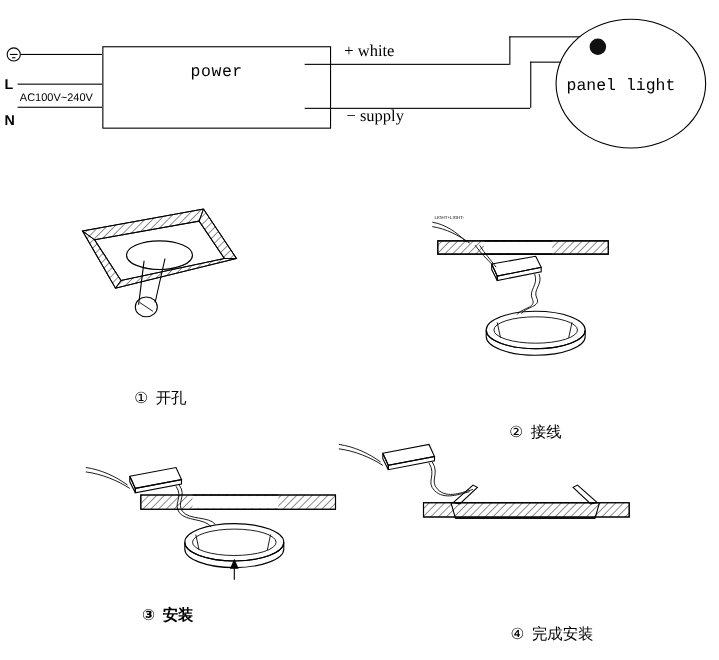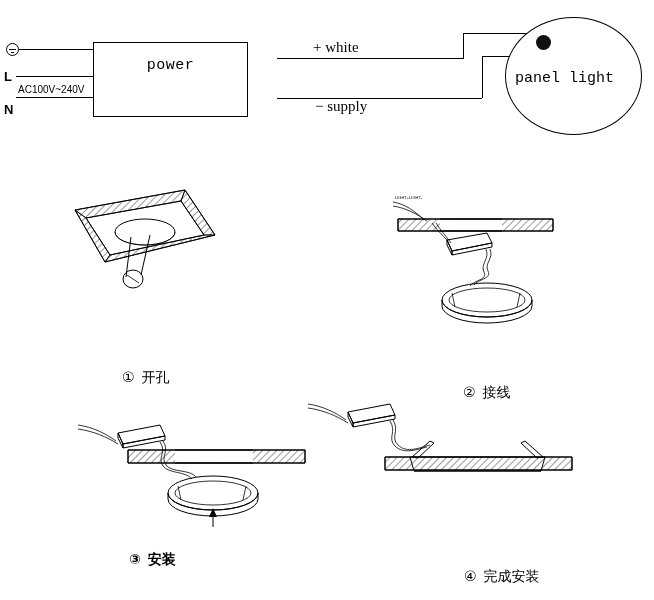--- a/index.html
+++ b/index.html
@@ -137,21 +137,21 @@
     <div class="wire hwire" style="left:19px; top:49px; width:74px;"></div>
 
     <div class="term" style="left:4px; top:69px;">L</div>
     <div class="wire hwire" style="left:16px; top:76px; width:77px;"></div>
 
     <div class="term" style="left:4px; top:102px;">N</div>
     <div class="wire hwire" style="left:16px; top:97px; width:77px;"></div>
 
     <div class="volt" style="left:18px; top:84px;">AC100V~240V</div>
 
-    <div class="psu-box" style="left:93px; top:42px; width:155px; height:75px;">
+    <div class="psu-box" style="left:93px; top:42px; width:208px; height:75px;">
       <div class="psu-label" style="top:14px;">power</div>
     </div>
 
     <div class="wire hwire" style="left:277px; top:58px; width:186px;"></div>
     <div class="wire vwire" style="left:463px; top:33px; height:26px;"></div>
     <div class="wire hwire" style="left:463px; top:33px; width:83px;"></div>
 
     <div class="wire hwire" style="left:277px; top:98px; width:205px;"></div>
     <div class="wire vwire" style="left:482px; top:56px; height:42px;"></div>
     <div class="wire hwire" style="left:482px; top:56px; width:62px;"></div>
@@ -268,21 +268,21 @@
       <polygon points="353,248 395,240 395,244 353,252" class="ln" fill="#fff"></polygon>
 
       <path d="M308,229 C322,231 335,237 346,245" class="ln-thin"></path>
       <path d="M308,233 C323,235 337,241 348,248" class="ln-thin"></path>
 
       <path d="M393,245 C400,256 390,262 398,270 C407,279 421,272 430,270" class="ln-thin"></path>
       <path d="M390,246 C397,257 387,263 395,271 C404,280 418,274 427,272" class="ln-thin"></path>
     </g>
   </svg>
 
-  <div class="step-caption" style="left:122px; top:369px;text-align:right;">
+  <div class="step-caption" style="left:122px; top:353px;text-align:right;">
     <span class="num">①</span><span>开孔</span>
   </div>
   <div class="step-caption" style="left:463px; top:384px;">
     <span class="num">②</span><span>接线</span>
   </div>
   <div class="step-caption" style="left:129px; top:551px;font-weight:bold;">
     <span class="num">③</span><span>安装</span>
   </div>
   <div class="step-caption" style="left:464px; top:568px;">
     <span class="num">④</span><span>完成安装</span>

